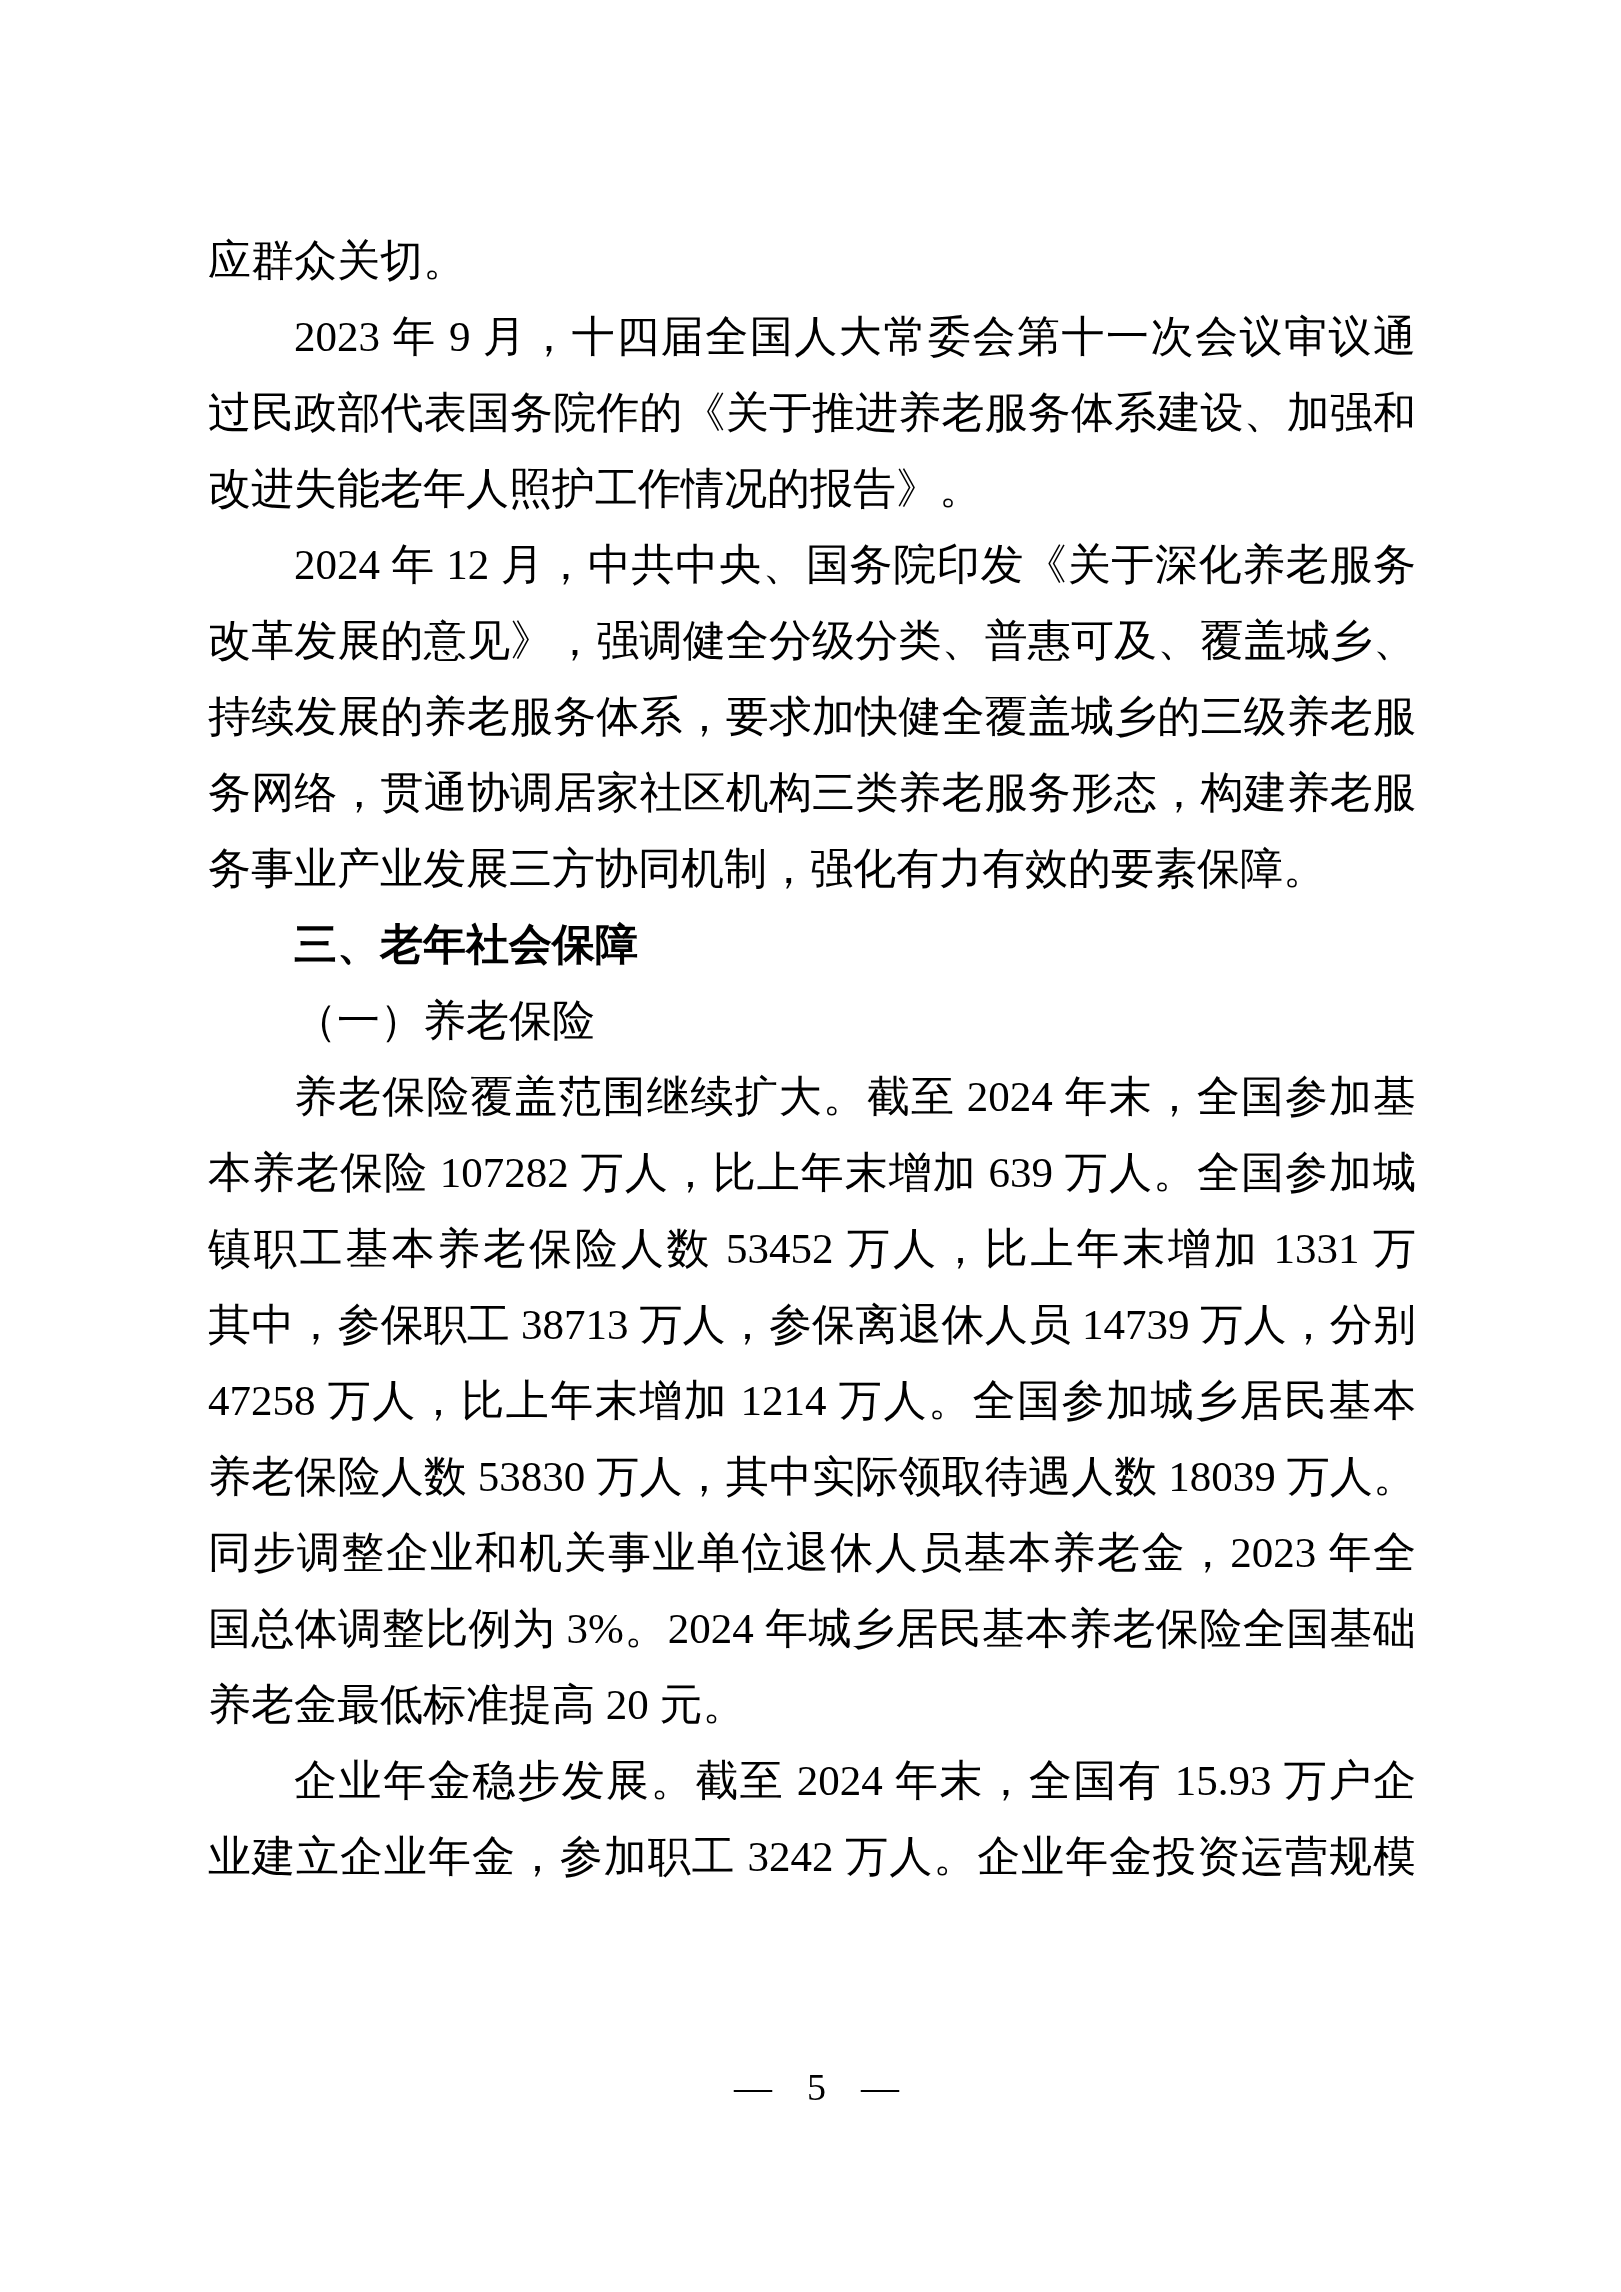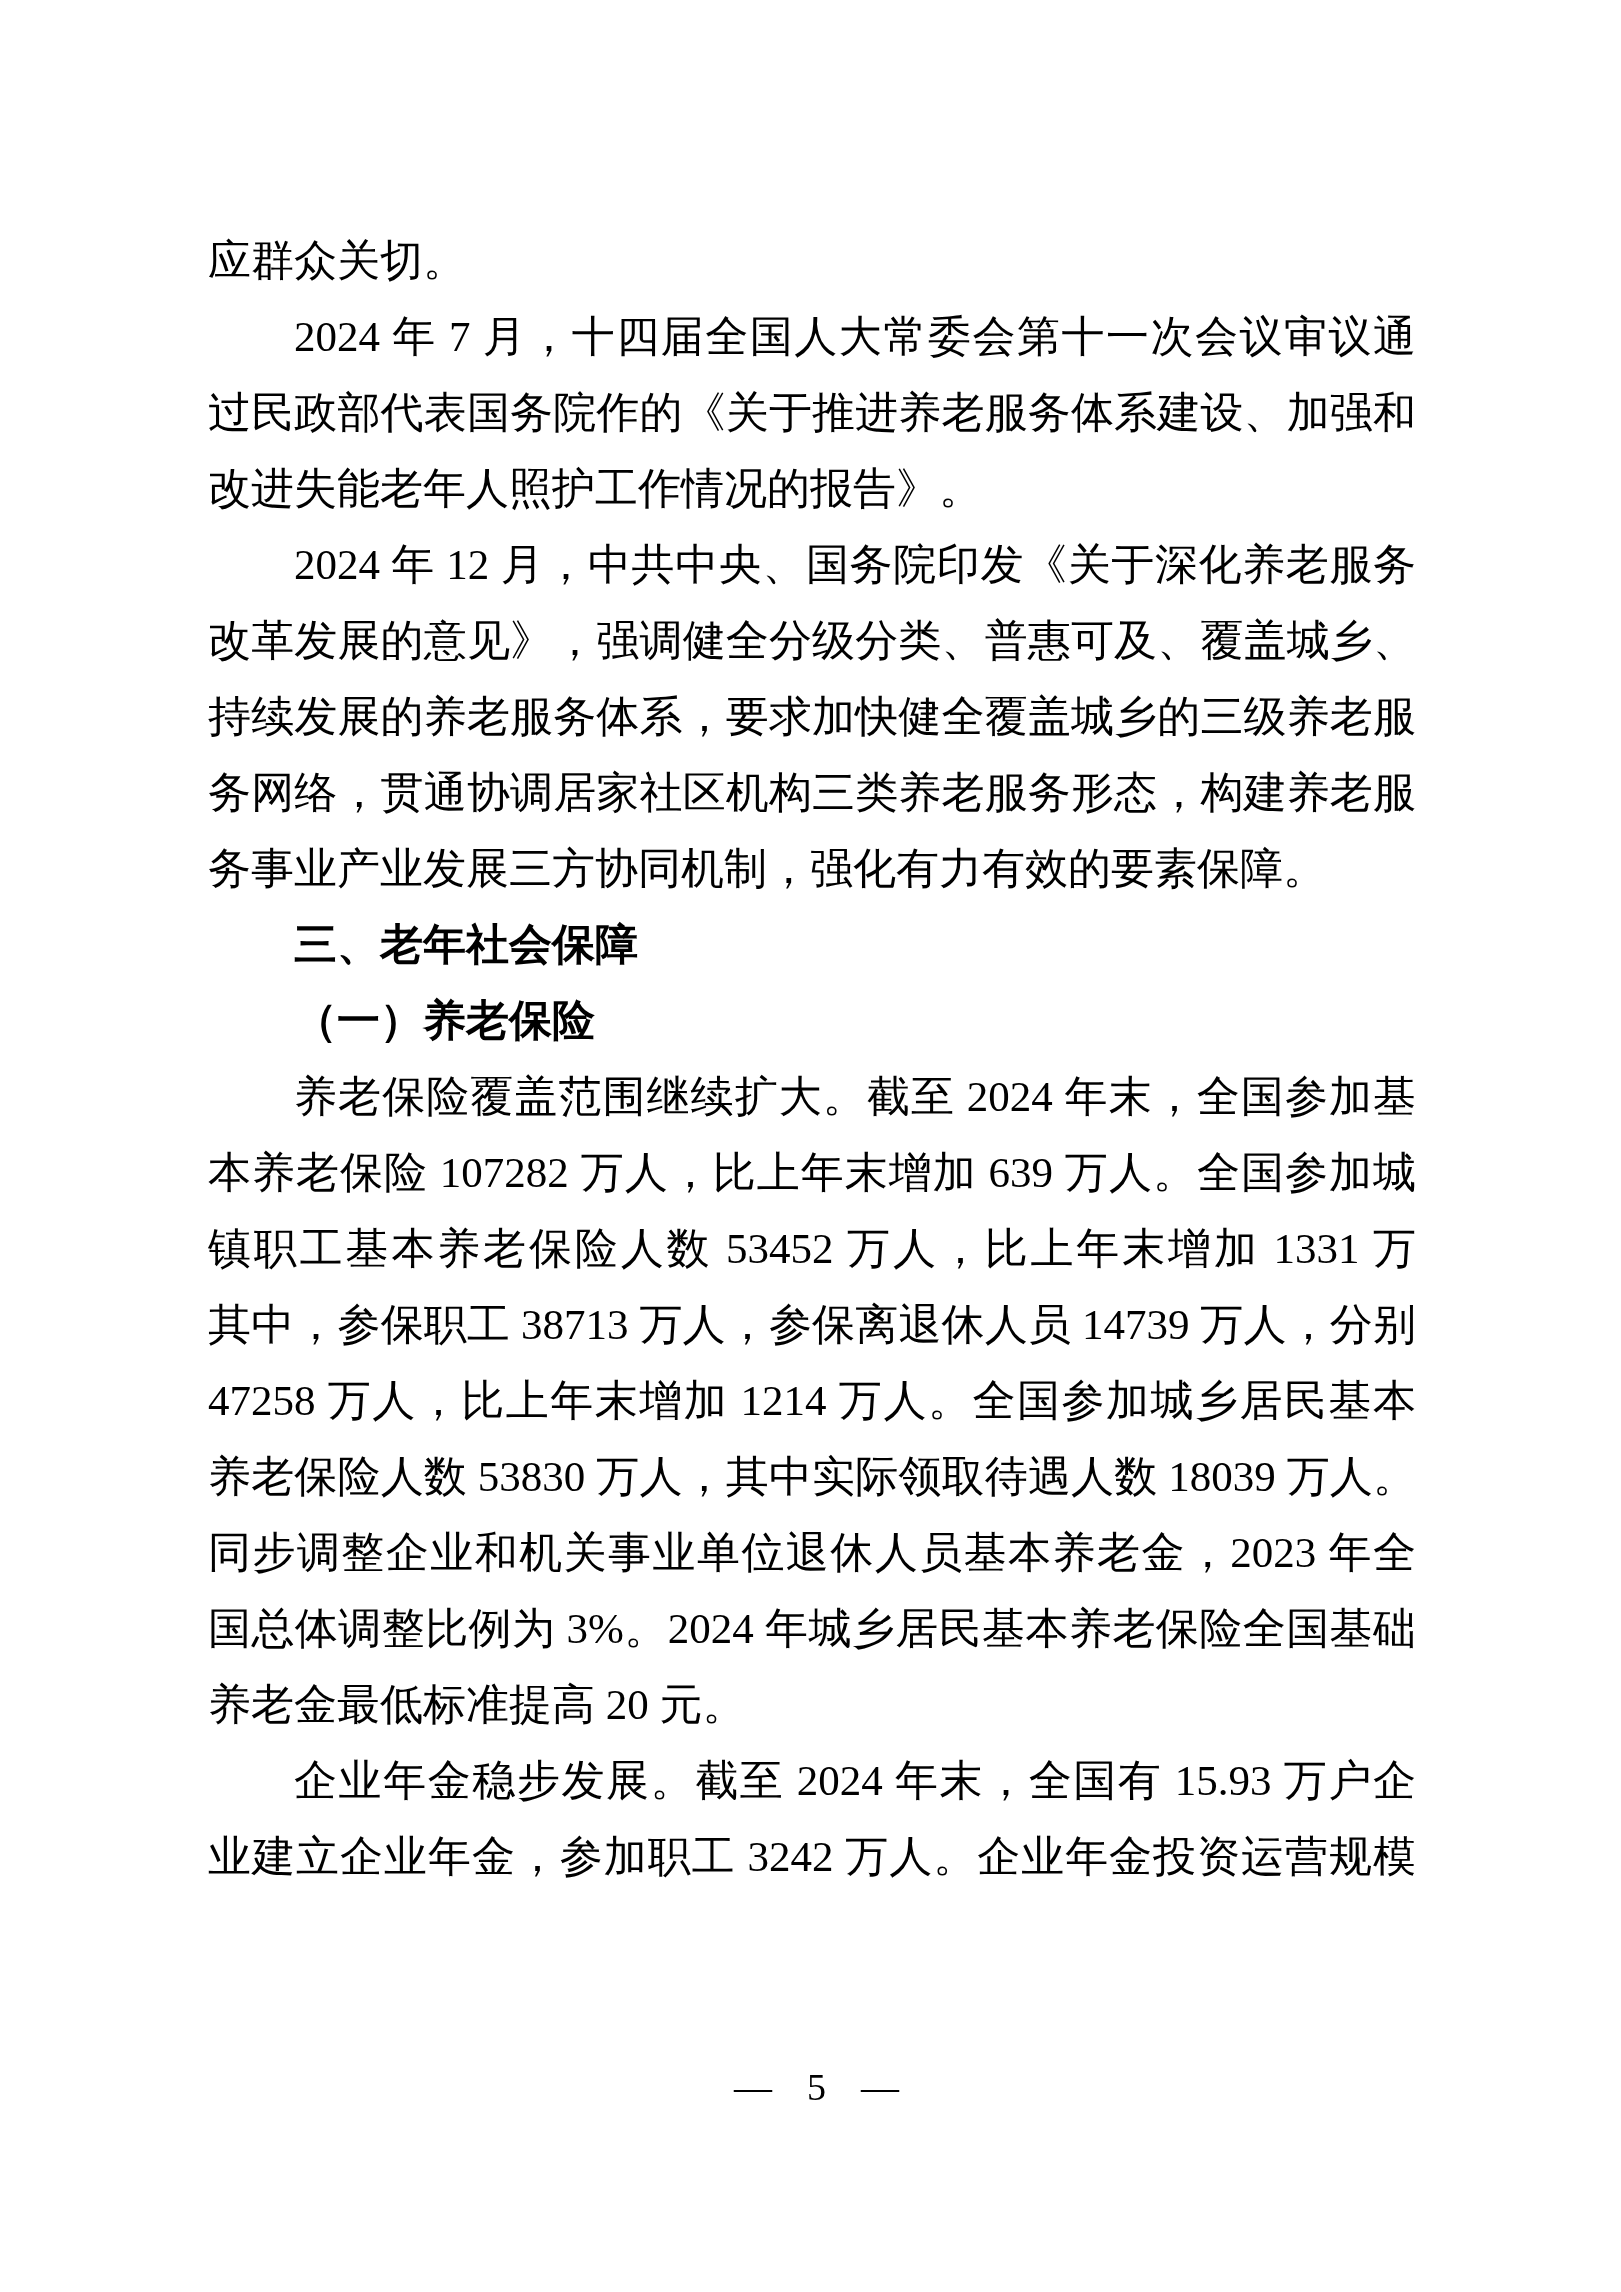--- a/index.html
+++ b/index.html
@@ -36,41 +36,41 @@
     text-align-last: justify;
   }
   .ind {
     text-indent: 86px;
   }
   .h1 {
     font-family: Liberation Serif, serif;
     font-weight: 700;
   }
   .h2 {
-    font-weight: 700;
+    font-weight: 400;
   }
   .pagefooter {
     position: absolute;
     top: 2056px;
     left: 0;
     width: 100%;
     height: 63px;
     line-height: 63px;
     text-align: center;
     font-size: 38px;
     word-spacing: 25.5px;
   }
 </style>
 </head>
 <body>
 
 <div class="page">
   <main class="textblock">
     <div class="line">应群众关切。</div>
-    <div class="line j ind">2024 年 7 月，十四届全国人大常委会第十一次会议审议通</div>
+    <div class="line j ind">2023 年 9 月，十四届全国人大常委会第十一次会议审议通</div>
     <div class="line j">过民政部代表国务院作的《关于推进养老服务体系建设、加强和</div>
     <div class="line">改进失能老年人照护工作情况的报告》。</div>
     <div class="line j ind">2024 年 12 月，中共中央、国务院印发《关于深化养老服务</div>
     <div class="line j">改革发展的意见》，强调健全分级分类、普惠可及、覆盖城乡、</div>
     <div class="line j">持续发展的养老服务体系，要求加快健全覆盖城乡的三级养老服</div>
     <div class="line j">务网络，贯通协调居家社区机构三类养老服务形态，构建养老服</div>
     <div class="line">务事业产业发展三方协同机制，强化有力有效的要素保障。</div>
     <div class="line h1 ind">三、老年社会保障</div>
     <div class="line h2 ind">（一）养老保险</div>
     <div class="line j ind">养老保险覆盖范围继续扩大。截至 2024 年末，全国参加基</div>

